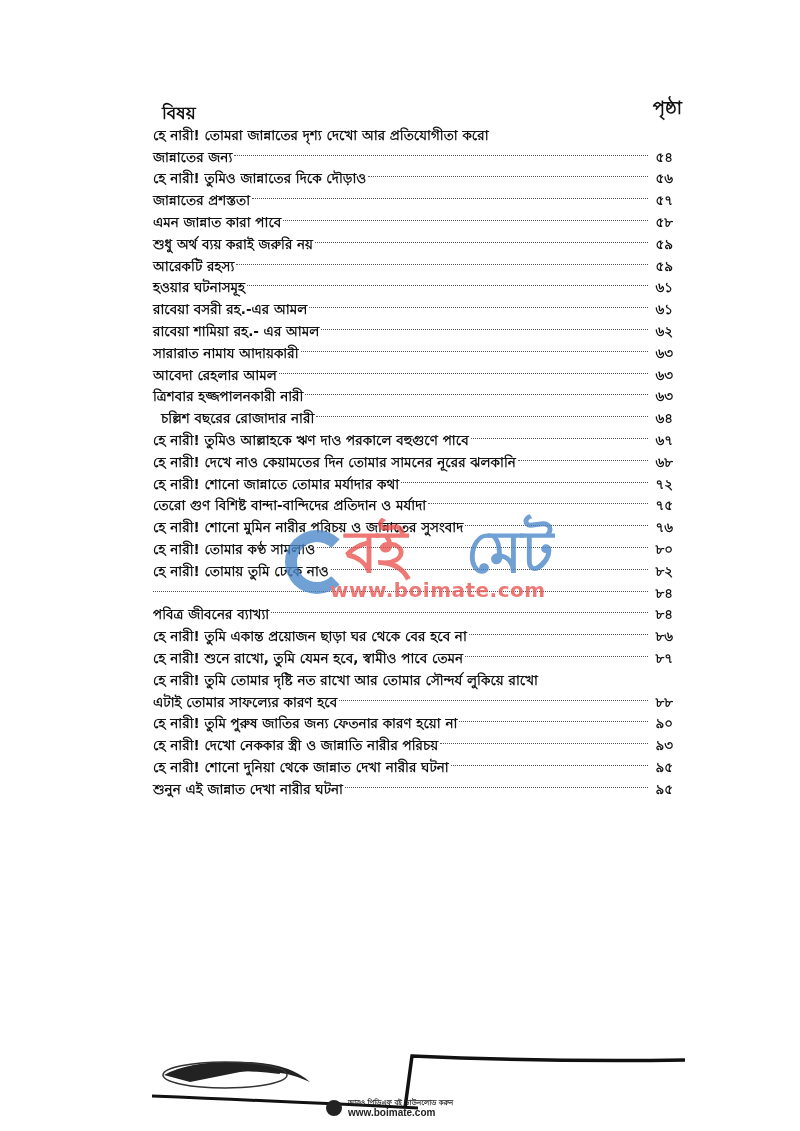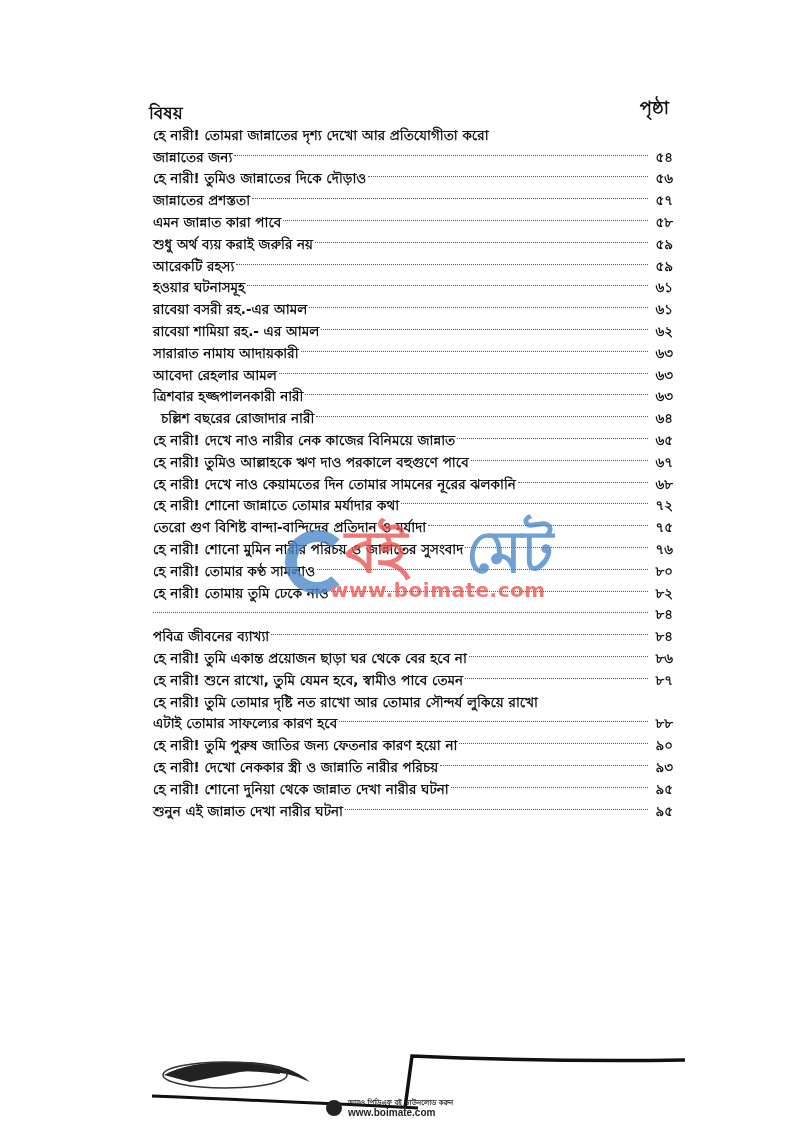--- a/index.html
+++ b/index.html
@@ -1,19 +1,19 @@
 <!DOCTYPE html>
 <html><head>
 <meta charset="utf-8">
 <style>
   html, body { margin: 0; padding: 0; background: #ffffff; }
   body { width: 800px; height: 1131px; position: relative; overflow: hidden;
          font-family: "DejaVu Sans", "Liberation Sans", sans-serif; color: #111; }
   .page { position: absolute; left: 0; top: 0; width: 800px; height: 1131px; background: #fff; }
-  .header { position: absolute; left: 149px; top: 94px; width: 520px; height: 28px; }
+  .header { position: absolute; left: 162px; top: 94px; width: 520px; height: 28px; }
   .header .left { position: absolute; left: 0; top: 6px; font-size: 17px; font-weight: bold; }
   .header .right { position: absolute; right: 0; top: 0; font-size: 18px; font-weight: bold; margin-left: 32px; }
   .toc { position: absolute; left: 153px; top: 124px; width: 520px; }
   .row { position: relative; height: 21.8px; display: flex; align-items: center; font-size: 13.5px; font-weight: bold; line-height: 18px; white-space: nowrap; }
   .row .title { flex: 0 0 auto; padding-right: 2px; }
   .row .dots { flex: 1 1 auto; border-bottom: 1.5px dotted #555; margin-bottom: 4px; height: 1px; }
   .row .page-no { flex: 0 0 auto; padding-left: 3px; min-width: 22px; text-align: right; }
   .row.indent .title { padding-left: 8px; }
   
   .wm { position: absolute; left: 285px; top: 520px; width: 240px; height: 90px; pointer-events: none; opacity: 0.78; }
@@ -101,25 +101,20 @@
         <span class="title">ত্রিশবার হজ্জপালনকারী নারী</span>
         <span class="dots"></span>
         <span class="page-no">৬৩</span>
       </div>
       <div class="row indent">
         <span class="title">চল্লিশ বছরের রোজাদার নারী</span>
         <span class="dots"></span>
         <span class="page-no">৬৪</span>
       </div>
       <div class="row">
-        <span class="title">হে নারী! দেখে নাও নারীর নেক কাজের বিনিময়ে জান্নাত</span>
-        <span class="dots"></span>
-        <span class="page-no">৬৫</span>
-      </div>
-      <div class="row">
         <span class="title">হে নারী! তুমিও আল্লাহকে ঋণ দাও পরকালে বহুগুণে পাবে</span>
         <span class="dots"></span>
         <span class="page-no">৬৭</span>
       </div>
       <div class="row">
         <span class="title">হে নারী! দেখে নাও কেয়ামতের দিন তোমার সামনের নূরের ঝলকানি</span>
         <span class="dots"></span>
         <span class="page-no">৬৮</span>
       </div>
       <div class="row">

